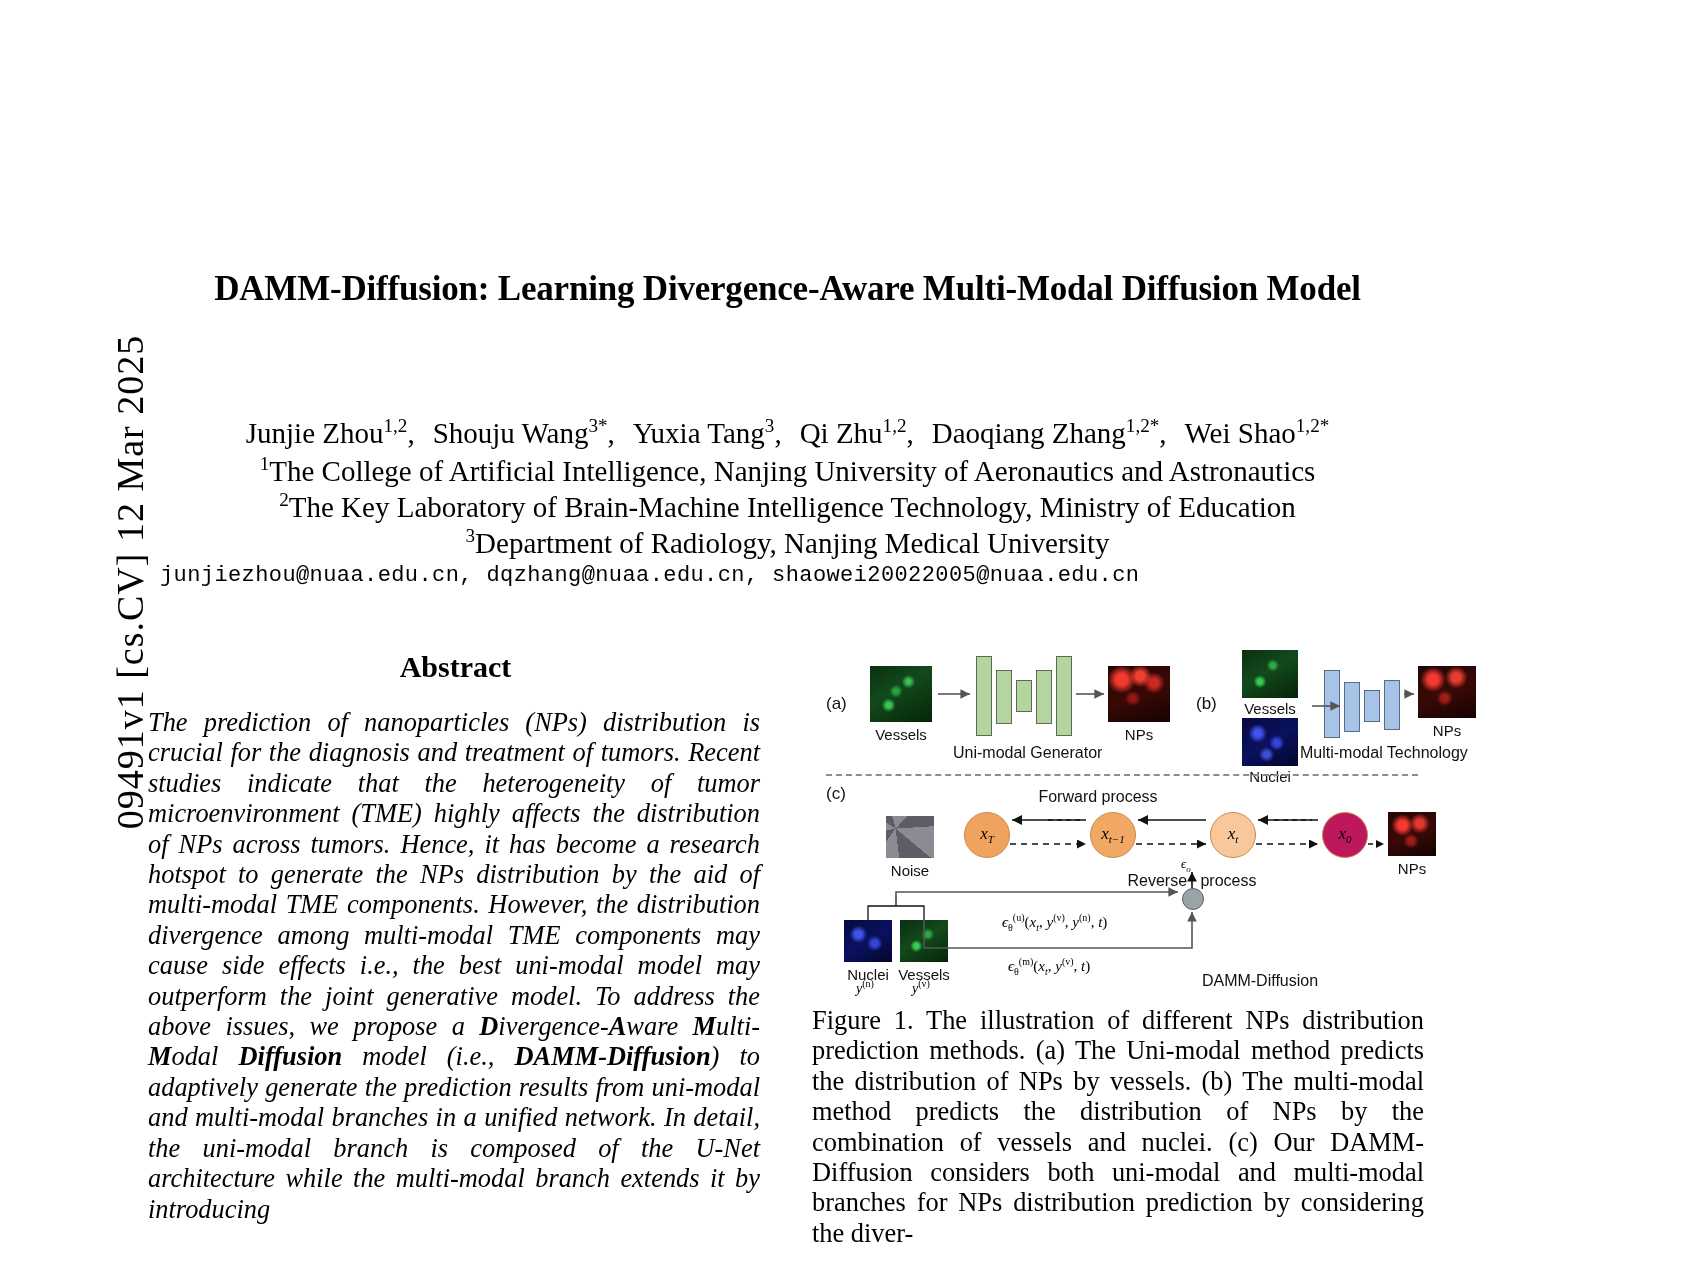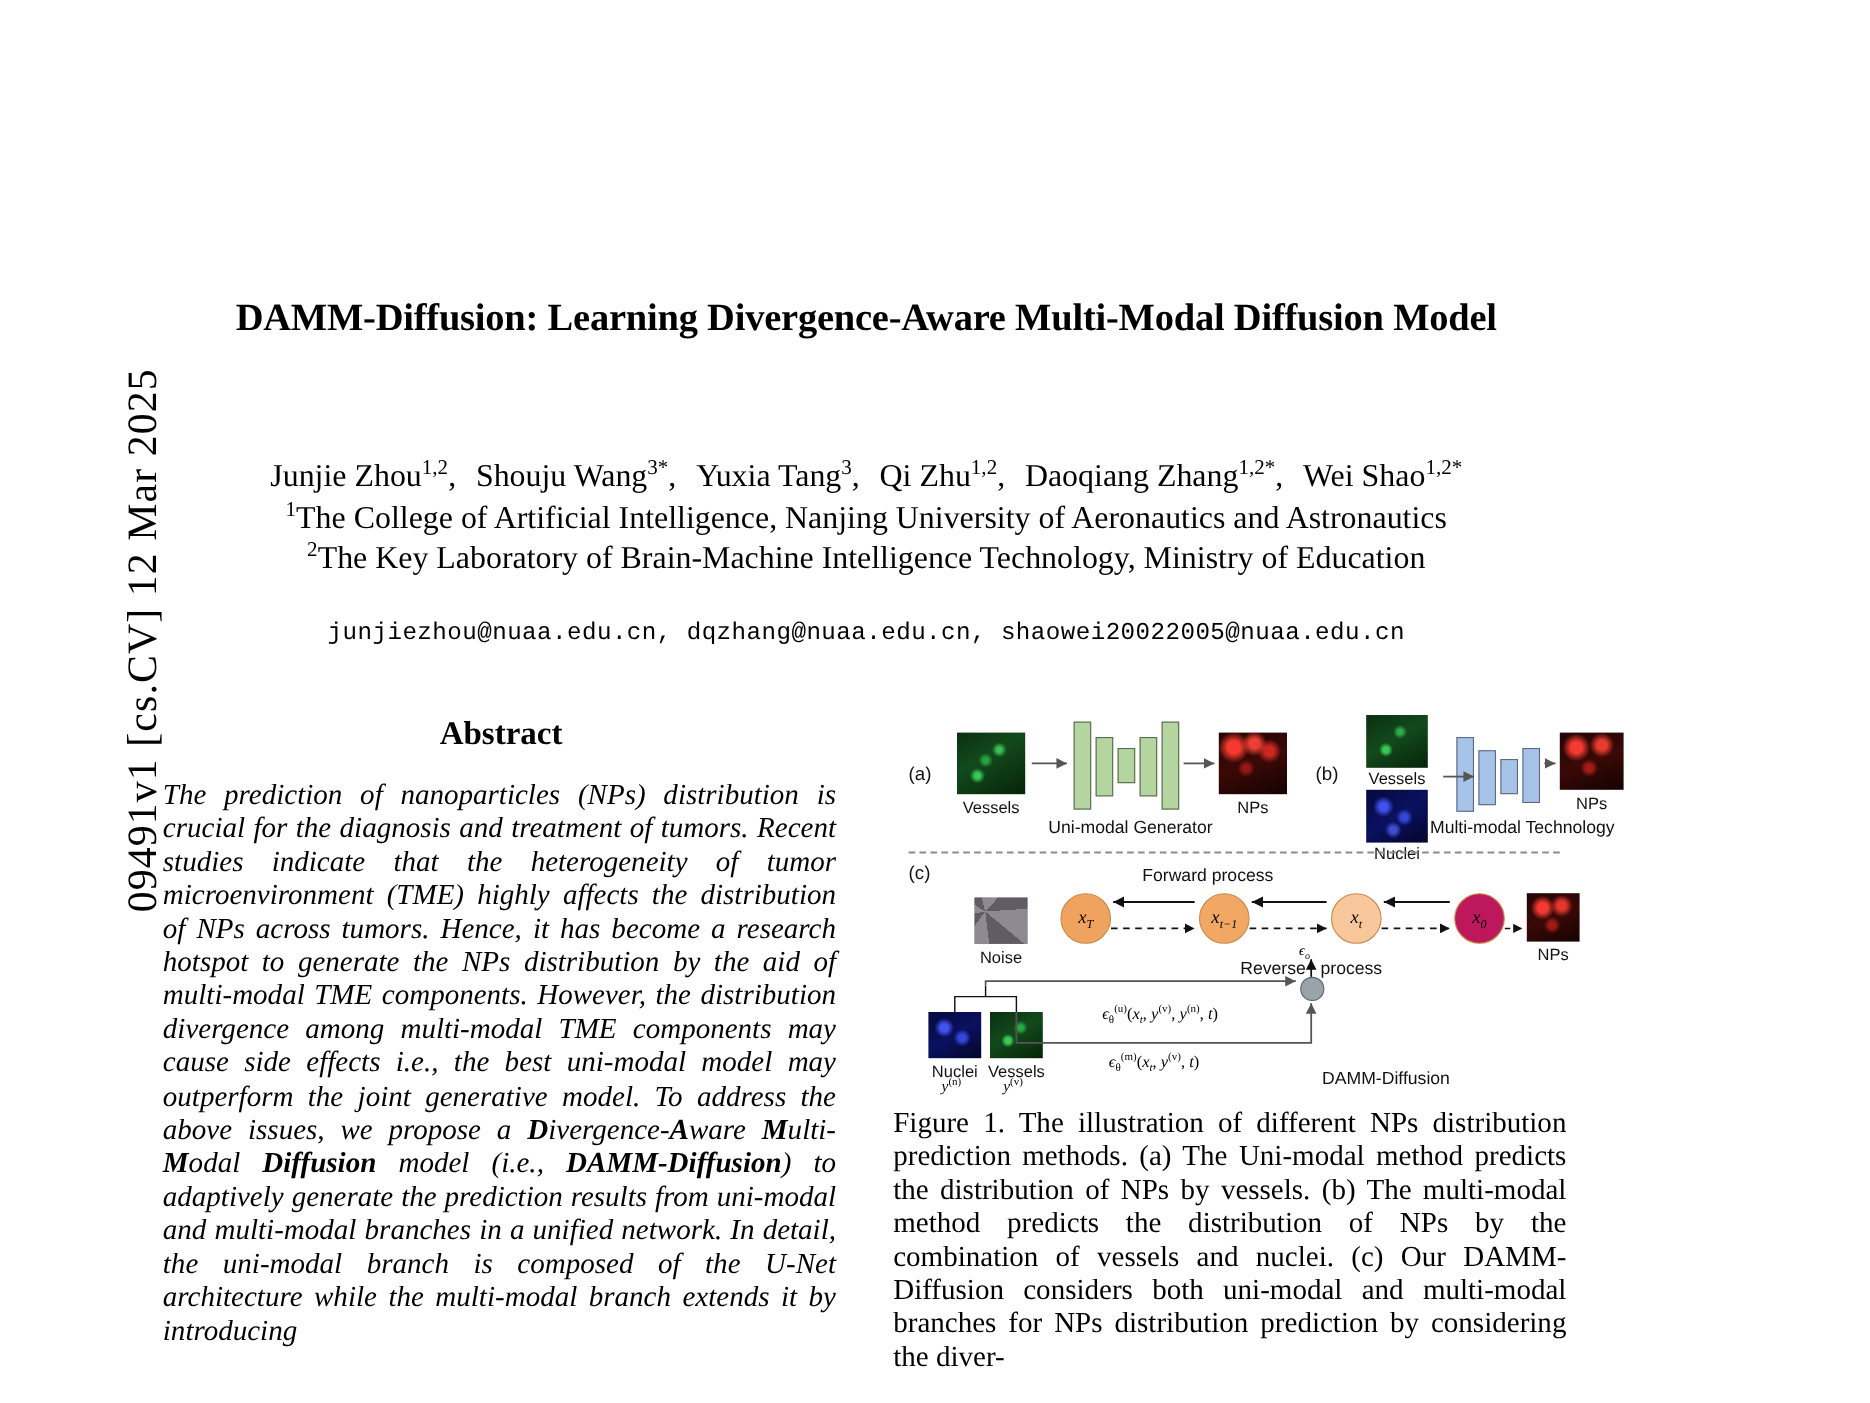--- a/index.html
+++ b/index.html
@@ -57,21 +57,21 @@
     width:1255px;
     text-align:center;
     font-size:29px;
     line-height:36px;
   }
   .aff div{white-space:nowrap;}
   .emails{
     position:absolute;
     left:160px; top:563px;
     width:1255px;
-    text-align:center;
+    text-align:left;
     font-family:"Liberation Mono", monospace;
     font-size:22px;
     letter-spacing:0.4px;
   }
 
   
   .abs-head{
     position:absolute;
     left:148px; top:650px;
     width:615px;
@@ -158,20 +158,21 @@
   <div>DAMM-Diffusion: Learning Divergence-Aware Multi-Modal Diffusion Model</div>
 </div>
 
 <div class="authors">
   <span class="nm"><span>Junjie Zhou</span><sup>1,2</sup><span>,</span></span><span class="gap"></span><span class="nm"><span>Shouju Wang</span><sup>3*</sup><span>,</span></span><span class="gap"></span><span class="nm"><span>Yuxia Tang</span><sup>3</sup><span>,</span></span><span class="gap"></span><span class="nm"><span>Qi Zhu</span><sup>1,2</sup><span>,</span></span><span class="gap"></span><span class="nm"><span>Daoqiang Zhang</span><sup>1,2*</sup><span>,</span></span><span class="gap"></span><span class="nm"><span>Wei Shao</span><sup>1,2*</sup></span>
 </div>
 
 <div class="aff">
   <div><sup>1</sup><span>The College of Artificial Intelligence, Nanjing University of Aeronautics and Astronautics</span></div>
   <div><sup>2</sup><span>The Key Laboratory of Brain-Machine Intelligence Technology, Ministry of Education</span></div>
+  <div><sup>3</sup><span>Department of Radiology, Nanjing Medical University</span></div>
 </div>
 
 <div class="emails">junjiezhou@nuaa.edu.cn, dqzhang@nuaa.edu.cn, shaowei20022005@nuaa.edu.cn</div>
 
 <div class="abs-head">Abstract</div>
 <div class="abs-body"><span>The prediction of nanoparticles (NPs) distribution is crucial for the diagnosis and treatment of tumors. Recent studies indicate that the heterogeneity of tumor microenvironment (TME) highly affects the distribution of NPs across tumors. Hence, it has become a research hotspot to generate the NPs distribution by the aid of multi-modal TME components. However, the distribution divergence among multi-modal TME components may cause side effects i.e., the best uni-modal model may outperform the joint generative model. To address the above issues, we propose a </span><b>D</b><span>ivergence-</span><b>A</b><span>ware </span><b>M</b><span>ulti-</span><b>M</b><span>odal </span><b>Diffusion</b><span> model (i.e., </span><b>DAMM-Diffusion</b><span>) to adaptively generate the prediction results from uni-modal and multi-modal branches in a unified network. In detail, the uni-modal branch is composed of the U-Net architecture while the multi-modal branch extends it by introducing</span></div>
 
 <div class="fig-wrap">
 
   <div class="panel-lbl" style="left:14px;top:46px;">(a)</div>

